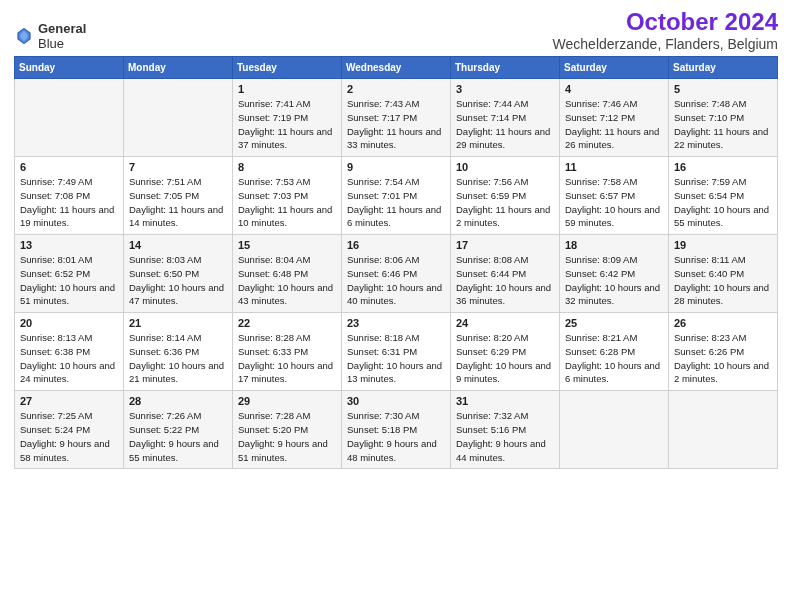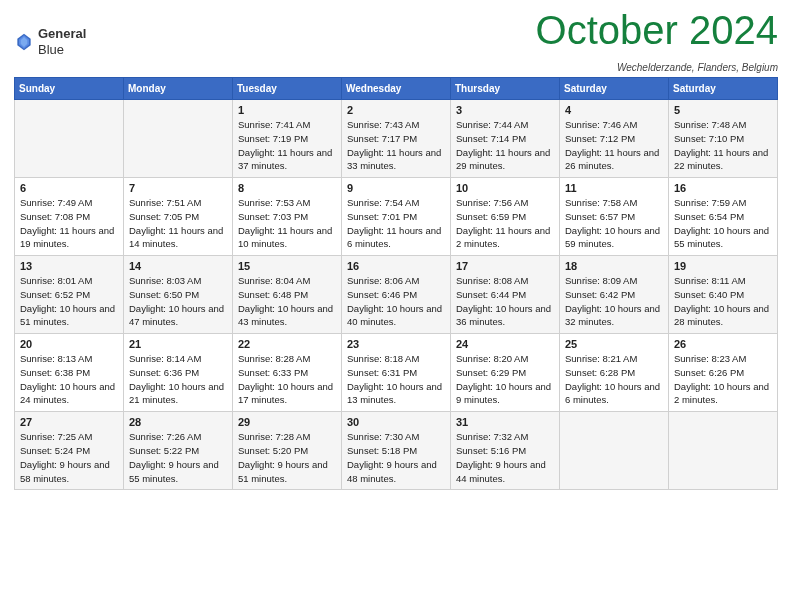--- a/index.html
+++ b/index.html
@@ -10,21 +10,21 @@
       height: 612px;
       overflow: hidden;
     }
     .container {
       width: 792px;
       padding: 10px 14px 6px 14px;
     }
     .header-row {
       display: flex;
       justify-content: space-between;
-      align-items: center;
+      align-items: flex-end;
       margin-bottom: 4px;
     }
     .logo {
       display: flex;
       align-items: center;
       gap: 2px;
     }
     .logo-text {
       font-size: 13px;
       color: #333;
@@ -36,30 +36,29 @@
     .logo-text span:first-child { font-weight: bold; }
     .logo-icon {
       width: 20px;
       height: 20px;
       margin-right: 2px;
     }
     .title-block {
       text-align: right;
     }
     .month-title {
-      font-size: 40px;
-      font-weight: normal;
-      color: #15803d;
+      font-size: 24px;
+      font-weight: bold;
+      color: #6d28d9;
       line-height: 1;
     }
     .subtitle {
-      font-size: 10px;
+      font-size: 14px;
       color: #444;
-      margin-top: 12px;
-      font-style: italic;
+      margin-top: 2px;
     }
     table {
       width: 100%;
       border-collapse: collapse;
       table-layout: fixed;
     }
     thead tr th {
       background: #3a6bc4;
       color: #fff;
       font-size: 10px;

